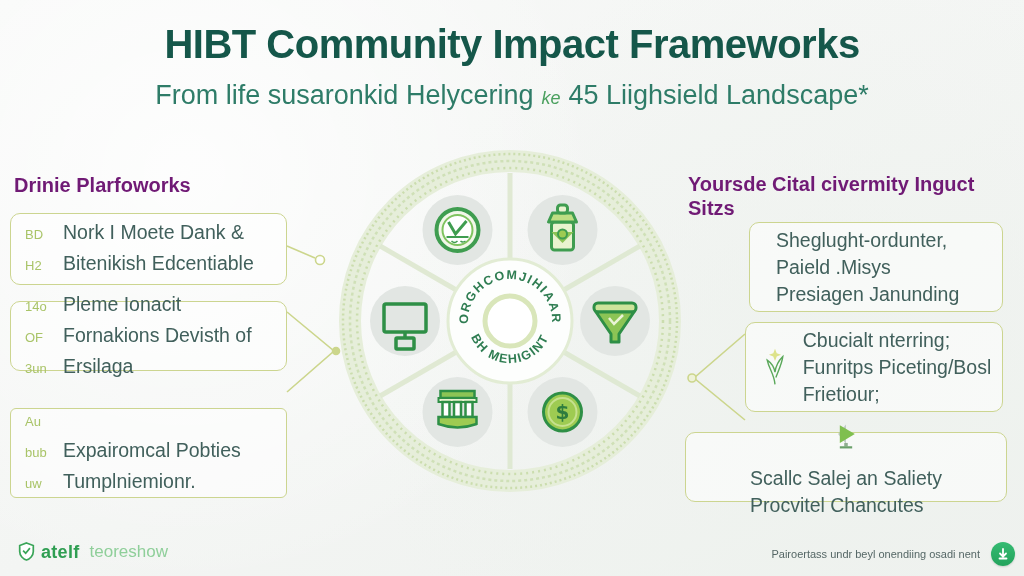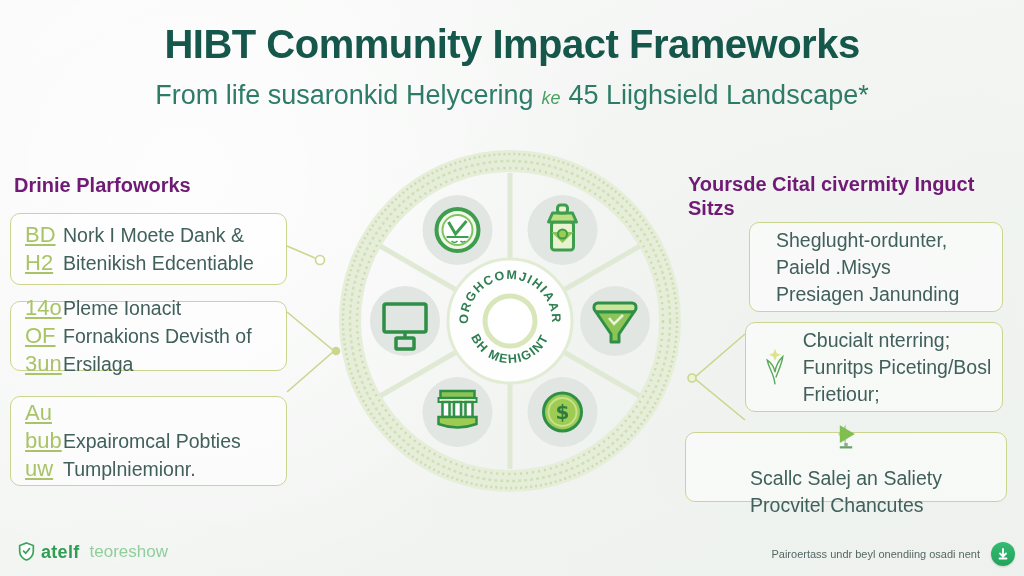--- a/index.html
+++ b/index.html
@@ -23,26 +23,26 @@
   .panel-heading{position:absolute;font-size:20px;font-weight:bold;color:#701a75;z-index:2;}
   #left-heading{left:14px;top:174px;width:290px;}
   #right-heading{left:688px;top:172px;width:300px;line-height:24px;}
   .callout-box{
     position:absolute;border:1.6px solid #ccd590;border-radius:10px;
     background:rgba(255,255,255,.55);box-sizing:border-box;
     display:flex;flex-direction:column;justify-content:center;z-index:2;
   }
   #lbox1{left:10px;top:213px;width:277px;height:72px;padding:4px 8px;}
   #lbox2{left:10px;top:301px;width:277px;height:70px;padding:1px 8px;}
-  #lbox3{left:10px;top:396px;width:277px;height:90px;padding:4px 8px;}
+  #lbox3{left:10px;top:408px;width:277px;height:90px;padding:4px 8px;border-radius:6px;}
   #rbox1{left:749px;top:222px;width:254px;height:90px;padding:4px 8px 4px 26px;}
   #rbox2{left:745px;top:322px;width:258px;height:90px;padding:4px 8px 4px 6px;flex-direction:row;align-items:center;gap:8px;}
   #rbox3{left:685px;top:432px;width:322px;height:70px;padding:4px 8px;flex-direction:column;align-items:center;gap:10px;justify-content:center;}
   .line{display:flex;align-items:baseline;font-size:19.5px;color:#41605c;line-height:28px;}
-  .prefix{flex:0 0 38px;font-size:22px;color:#a9c468;padding-left:6px;text-decoration:underline;}
+  .prefix{flex:0 0 38px;font-size:13px;color:#a9c468;padding-left:6px;}
   .rline{font-size:19.5px;color:#41605c;line-height:27px;}
   .lines-col{display:flex;flex-direction:column;justify-content:center;}
   .icon-col{flex:0 0 40px;display:flex;justify-content:center;align-items:center;}
   #wheel{position:absolute;left:330px;top:141px;width:360px;height:360px;z-index:1;}
   #connectors{position:absolute;left:0;top:0;width:1024px;height:576px;z-index:1;pointer-events:none;}
   .footer-brand{position:absolute;left:18px;top:542px;display:flex;align-items:flex-start;gap:6px;z-index:3;}
   .brand-bold{font-size:18px;font-weight:bold;color:#2f9e52;letter-spacing:.3px;}
   .brand-light{font-size:17px;color:#8fcf9a;margin-left:4px;}
   .footer-note{position:absolute;right:44px;top:548px;font-size:11px;color:#556766;z-index:3;}
   .download-btn{

